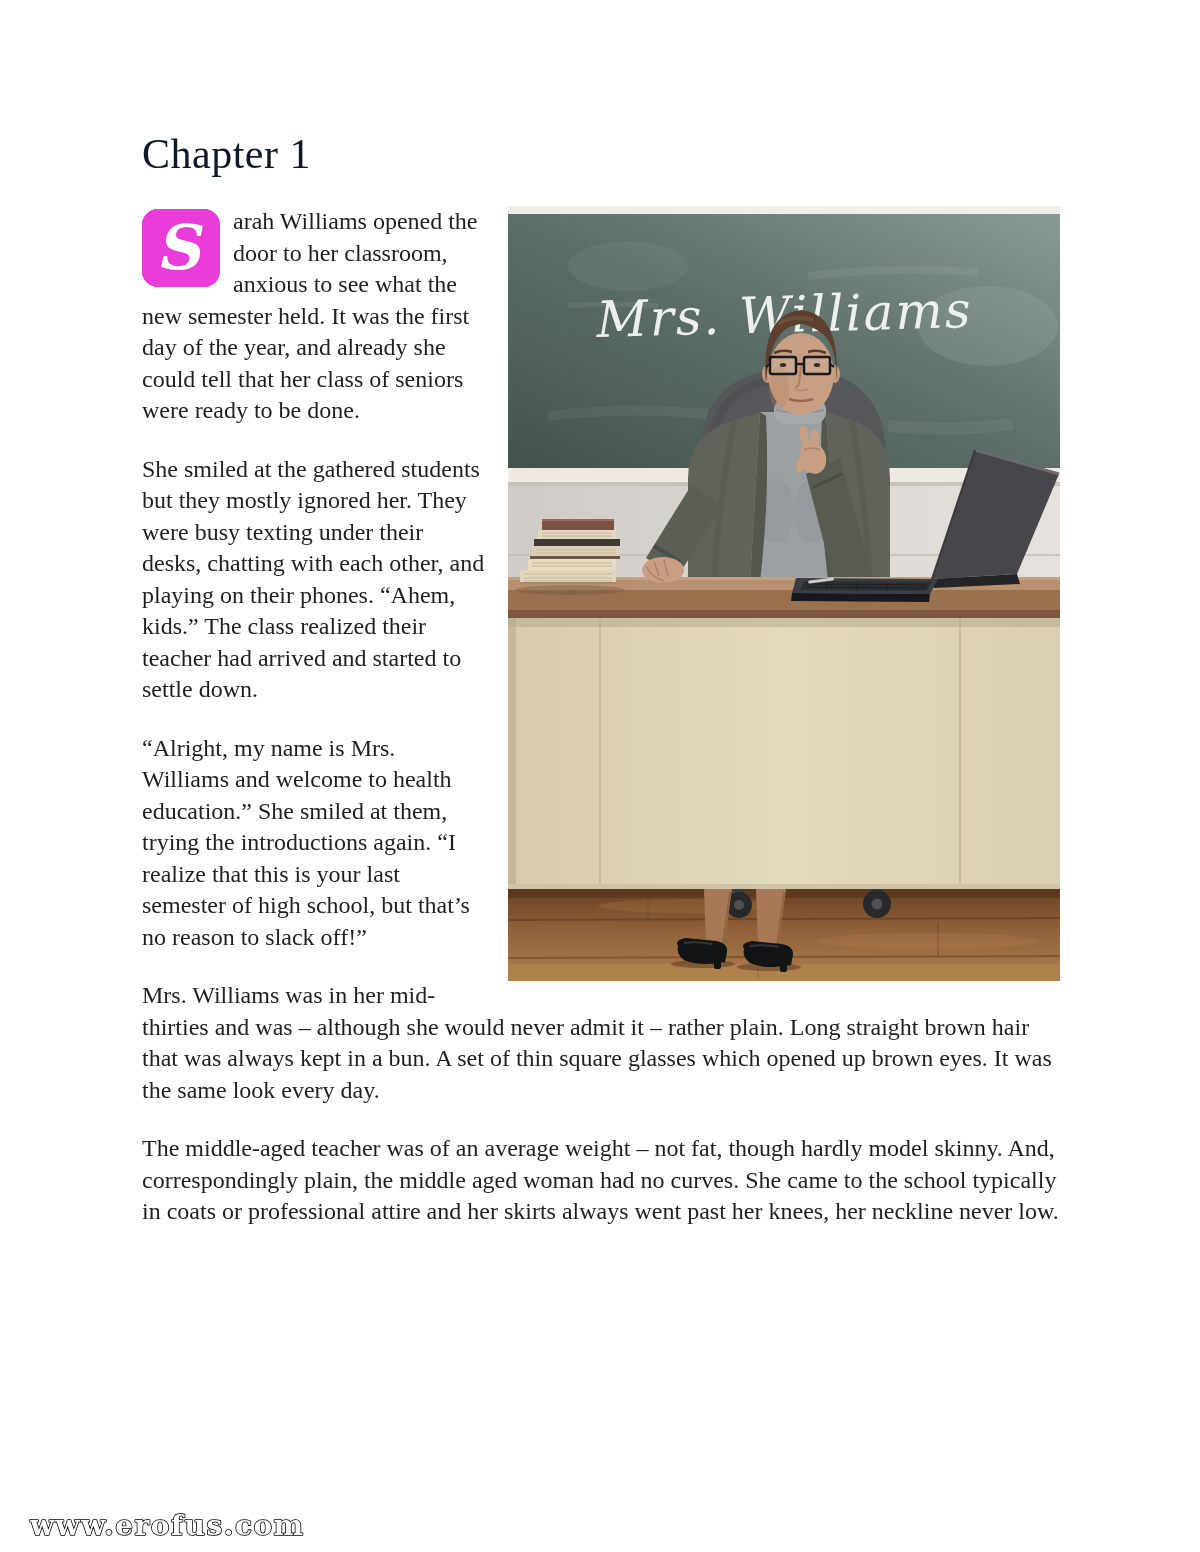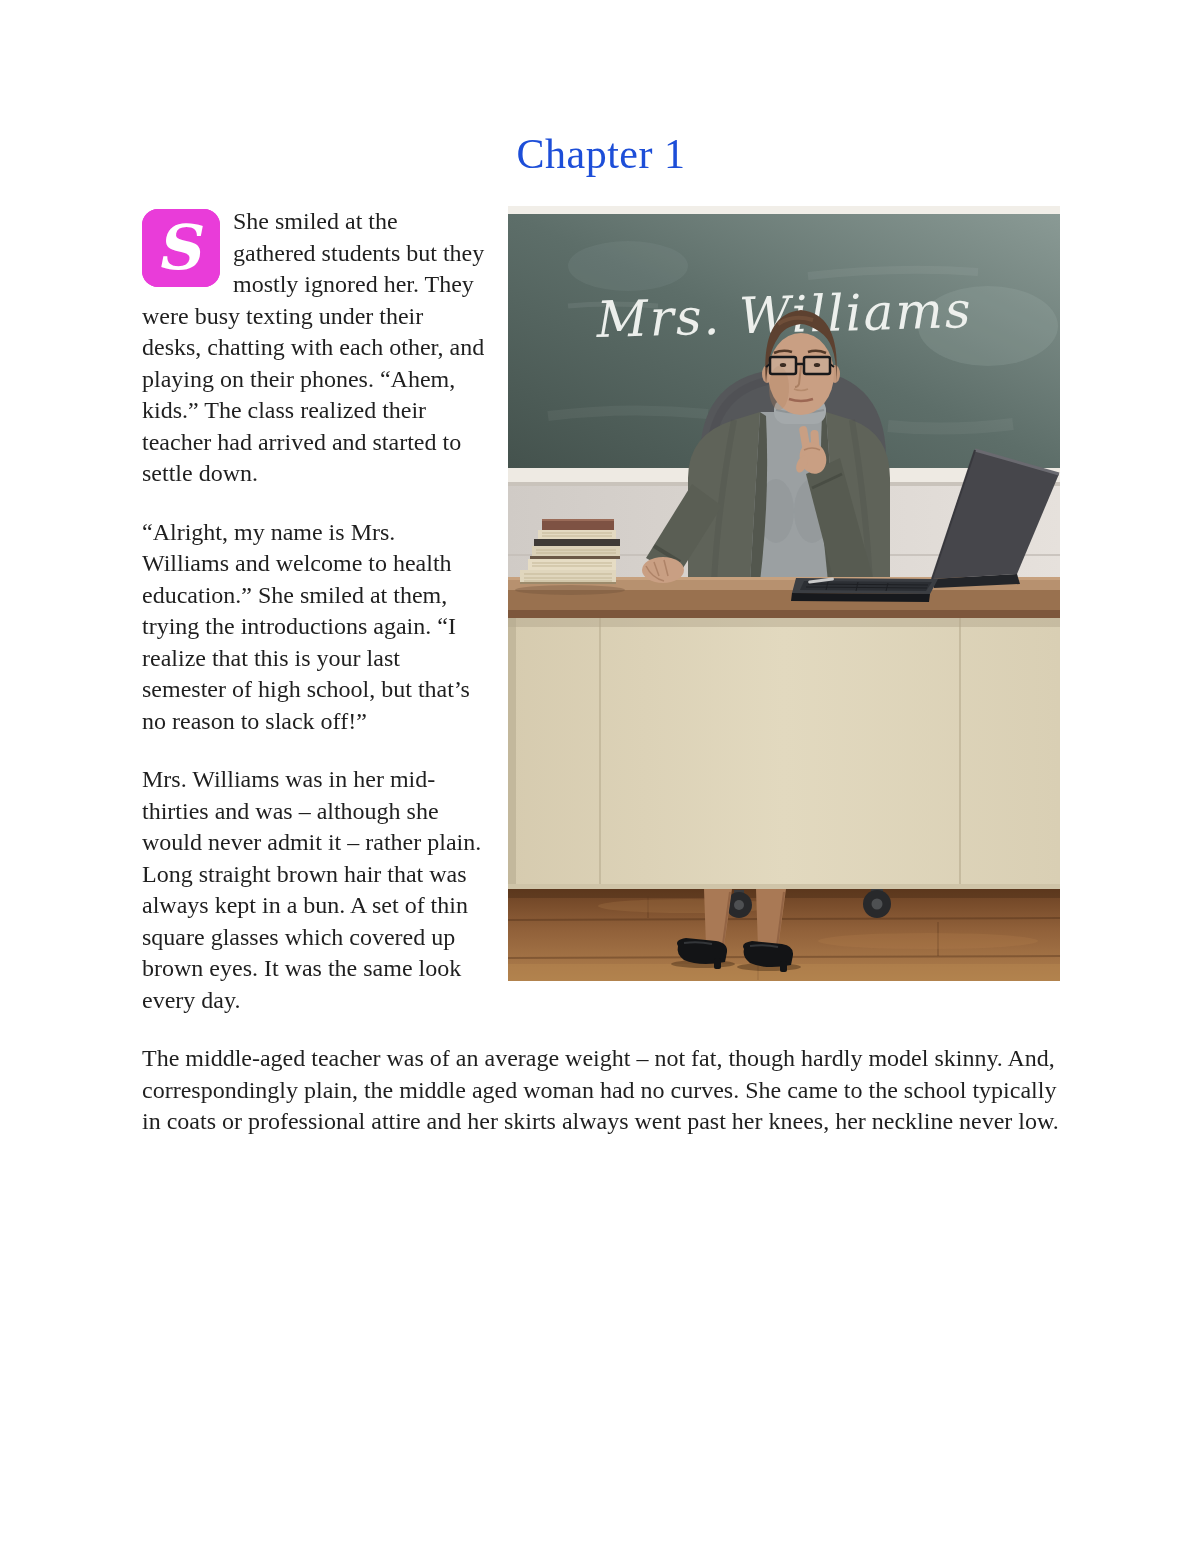--- a/index.html
+++ b/index.html
@@ -14,23 +14,22 @@
     line-height:31.5px;
     color:#1f1f1f;
     overflow:hidden;
   }
   h1.chapter {
     font-family:"Liberation Serif", serif;
     font-size:42px;
     font-weight:400;
     line-height:1.15;
     letter-spacing:0.5px;
-    color:#1d4ed8;
+    color:#0f172a;
     margin:0 0 28px 0;
-    text-align:center;
   }
   .content p { margin:0 0 27px 0; text-align:left; }
   figure.scene {
     float:right;
     width:552px; height:775px;
     margin:0 0 26px 22px;
     padding:0; border:0;
   }
   figure.scene svg { display:block; width:552px; height:775px; }
   .dropcap {
@@ -240,23 +239,28 @@
         </g>
       </svg>
     </figure>
 
     <p>
       <span class="dropcap">
           <svg viewBox="0 0 78 78" xmlns="http://www.w3.org/2000/svg">
             <rect x="0" y="0" width="78" height="78" rx="16" fill="#e93cd9"></rect>
             <text x="41" y="60" text-anchor="middle" font-family="DejaVu Serif, serif" font-style="italic" font-weight="bold" font-size="62" fill="#ffffff">S</text>
           </svg>
-        </span>
+        </span><span>arah Williams opened the door to her classroom, anxious to see what the new semester held. It was the first day of the year, and already she could tell that her class of seniors were ready to be done.</span>
     </p>
 
     <p>She smiled at the gathered students but they mostly ignored her. They were busy texting under their desks, chatting with each other, and playing on their phones. “Ahem, kids.” The class realized their teacher had arrived and started to settle down.</p>
     <p>“Alright, my name is Mrs. Williams and welcome to health education.” She smiled at them, trying the introductions again. “I realize that this is your last semester of high school, but that’s no reason to slack off!”</p>
-    <p>Mrs. Williams was in her mid-thirties and was – although she would never admit it – rather plain. Long straight brown hair that was always kept in a bun. A set of thin square glasses which covered up brown eyes. It was the same look every day.</p>
+    <p>Mrs. Williams was in her mid-thirties and was – although she would never admit it – rather plain. Long straight brown hair that was always kept in a bun. A set of thin square glasses which opened up brown eyes. It was the same look every day.</p>
     <p>The middle-aged teacher was of an average weight – not fat, though hardly model skinny. And, correspondingly plain, the middle aged woman had no curves. She came to the school typically in coats or professional attire and her skirts always went past her knees, her neckline never low.</p>
   </div>
 
+  <div class="watermark">
+    <svg width="310" height="46" xmlns="http://www.w3.org/2000/svg">
+      <text x="4" y="33" font-family="DejaVu Serif, serif" font-weight="bold" font-size="28" letter-spacing="1.5" fill="#ffffff" stroke="#000000" stroke-width="1.6" stroke-linejoin="round" paint-order="stroke">www.erofus.com</text>
+    </svg>
+  </div>
 
 </div>
 
 </body></html>

